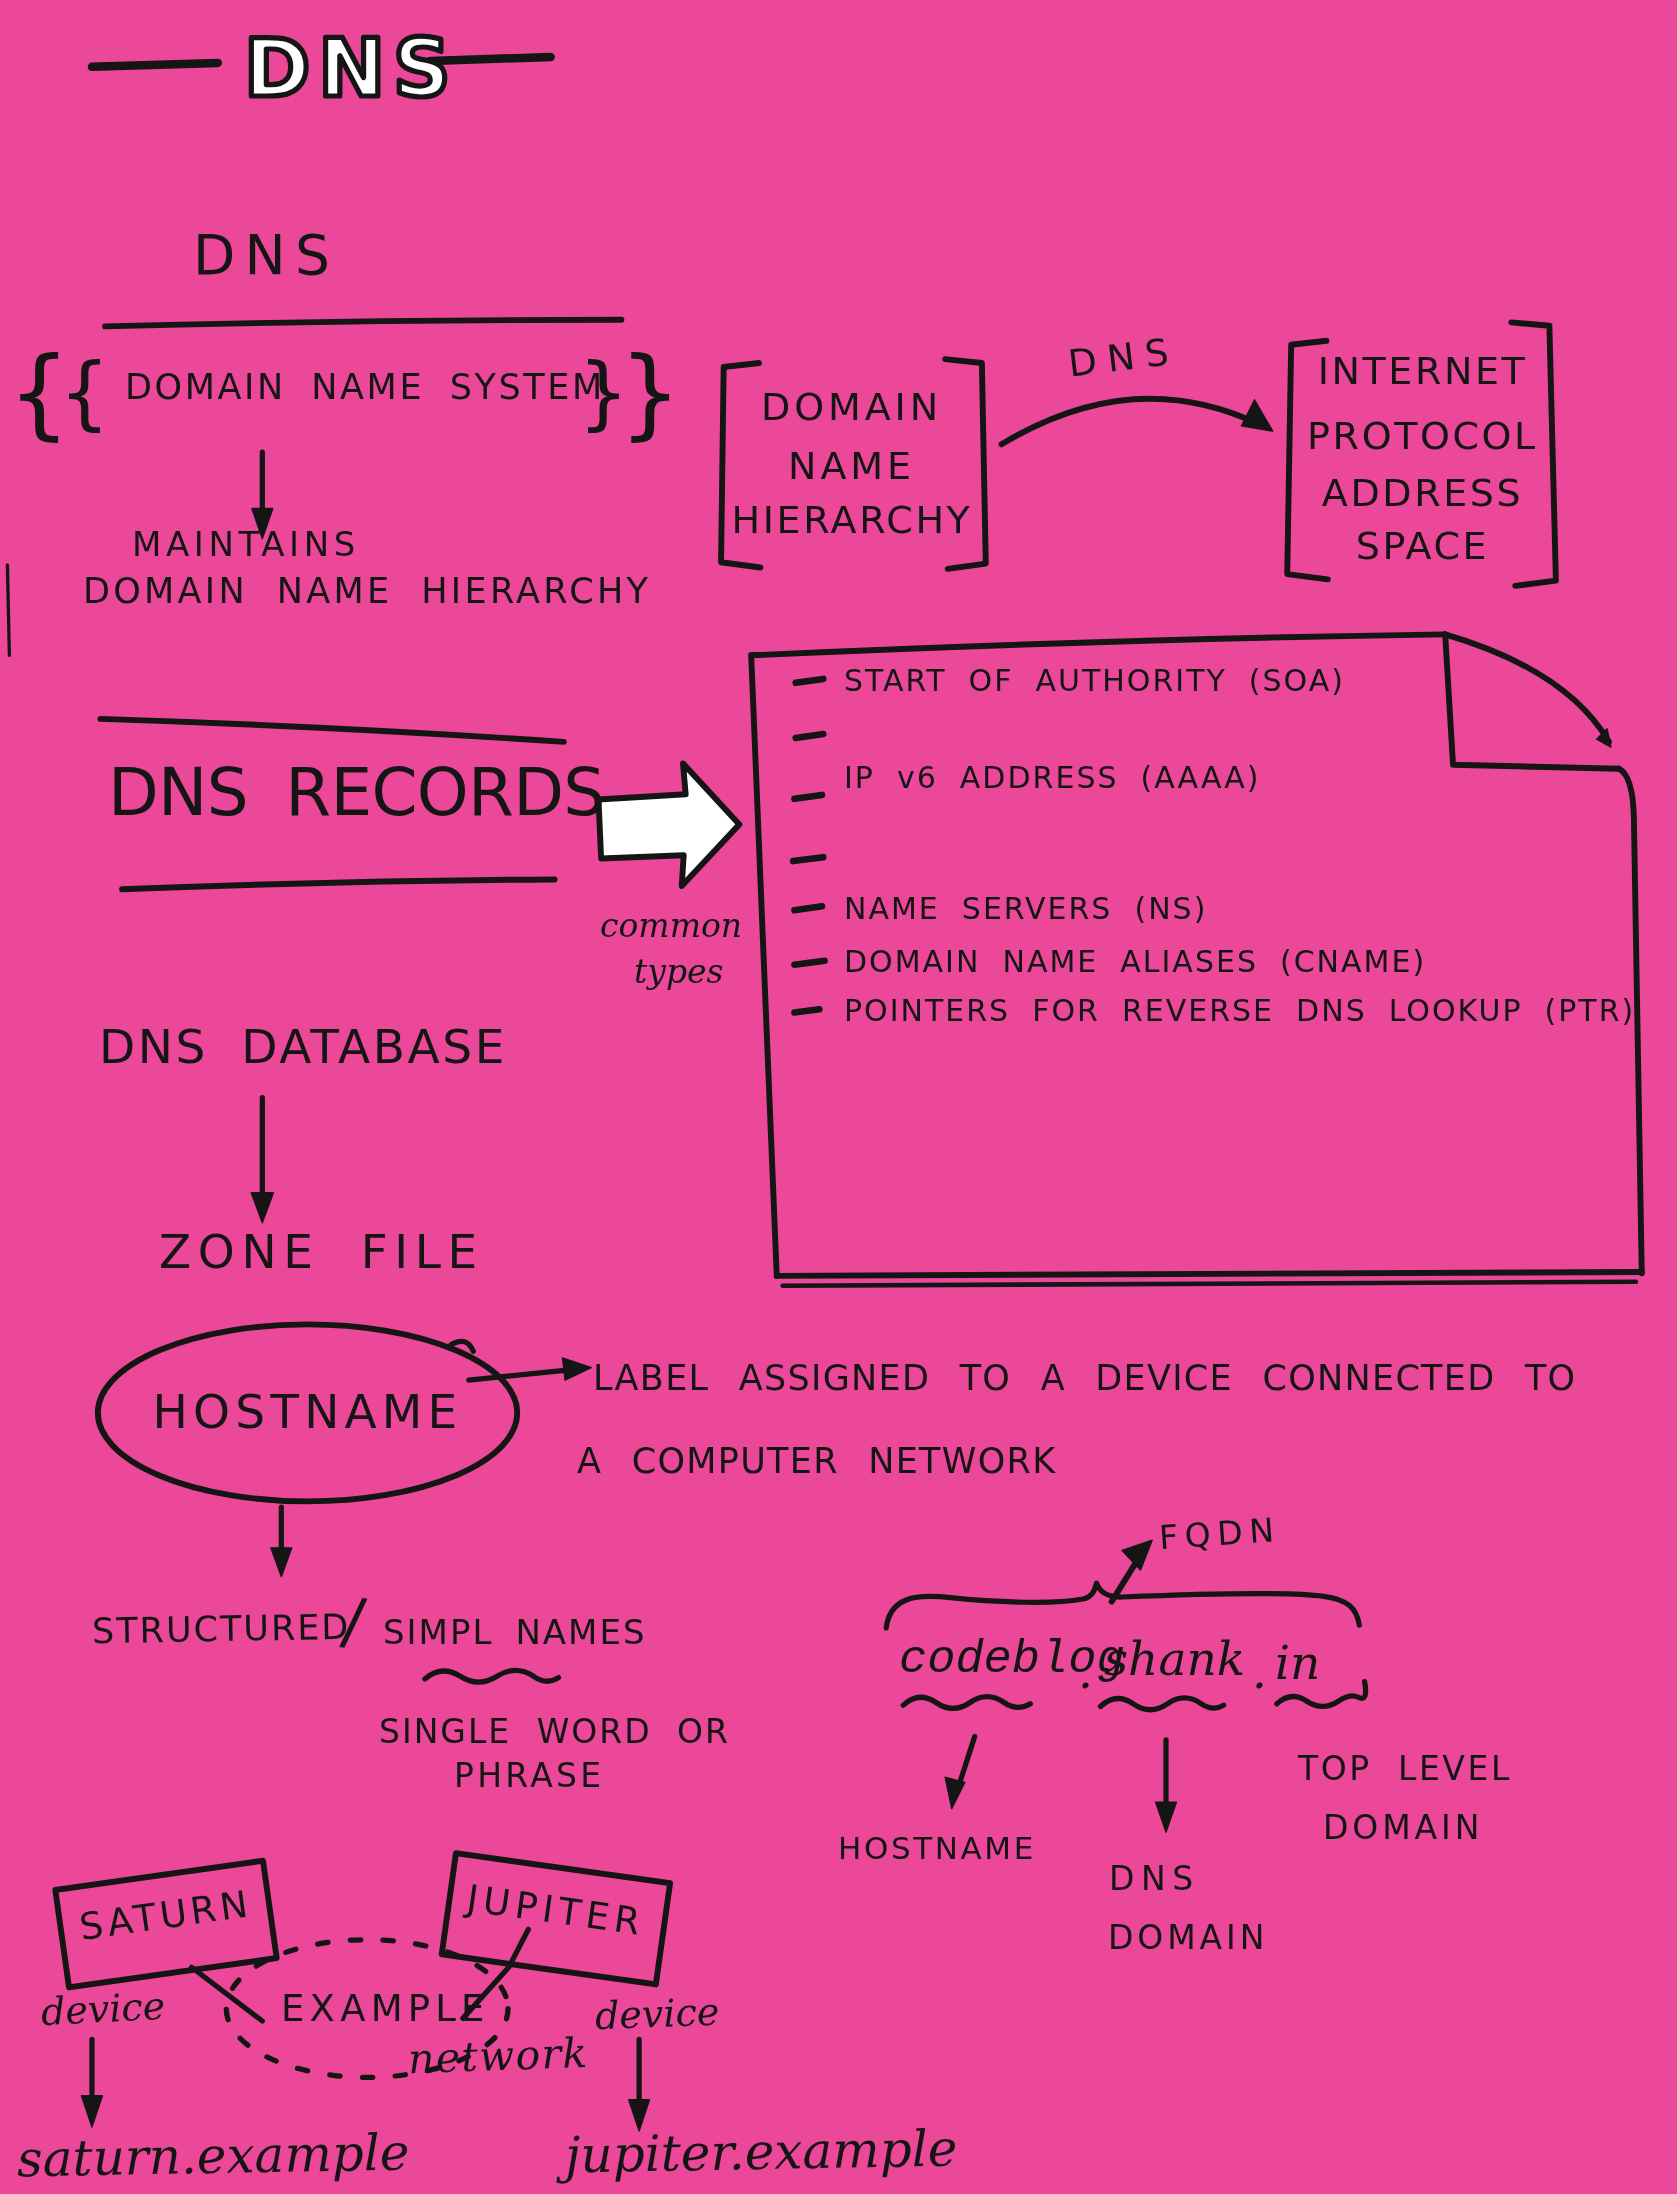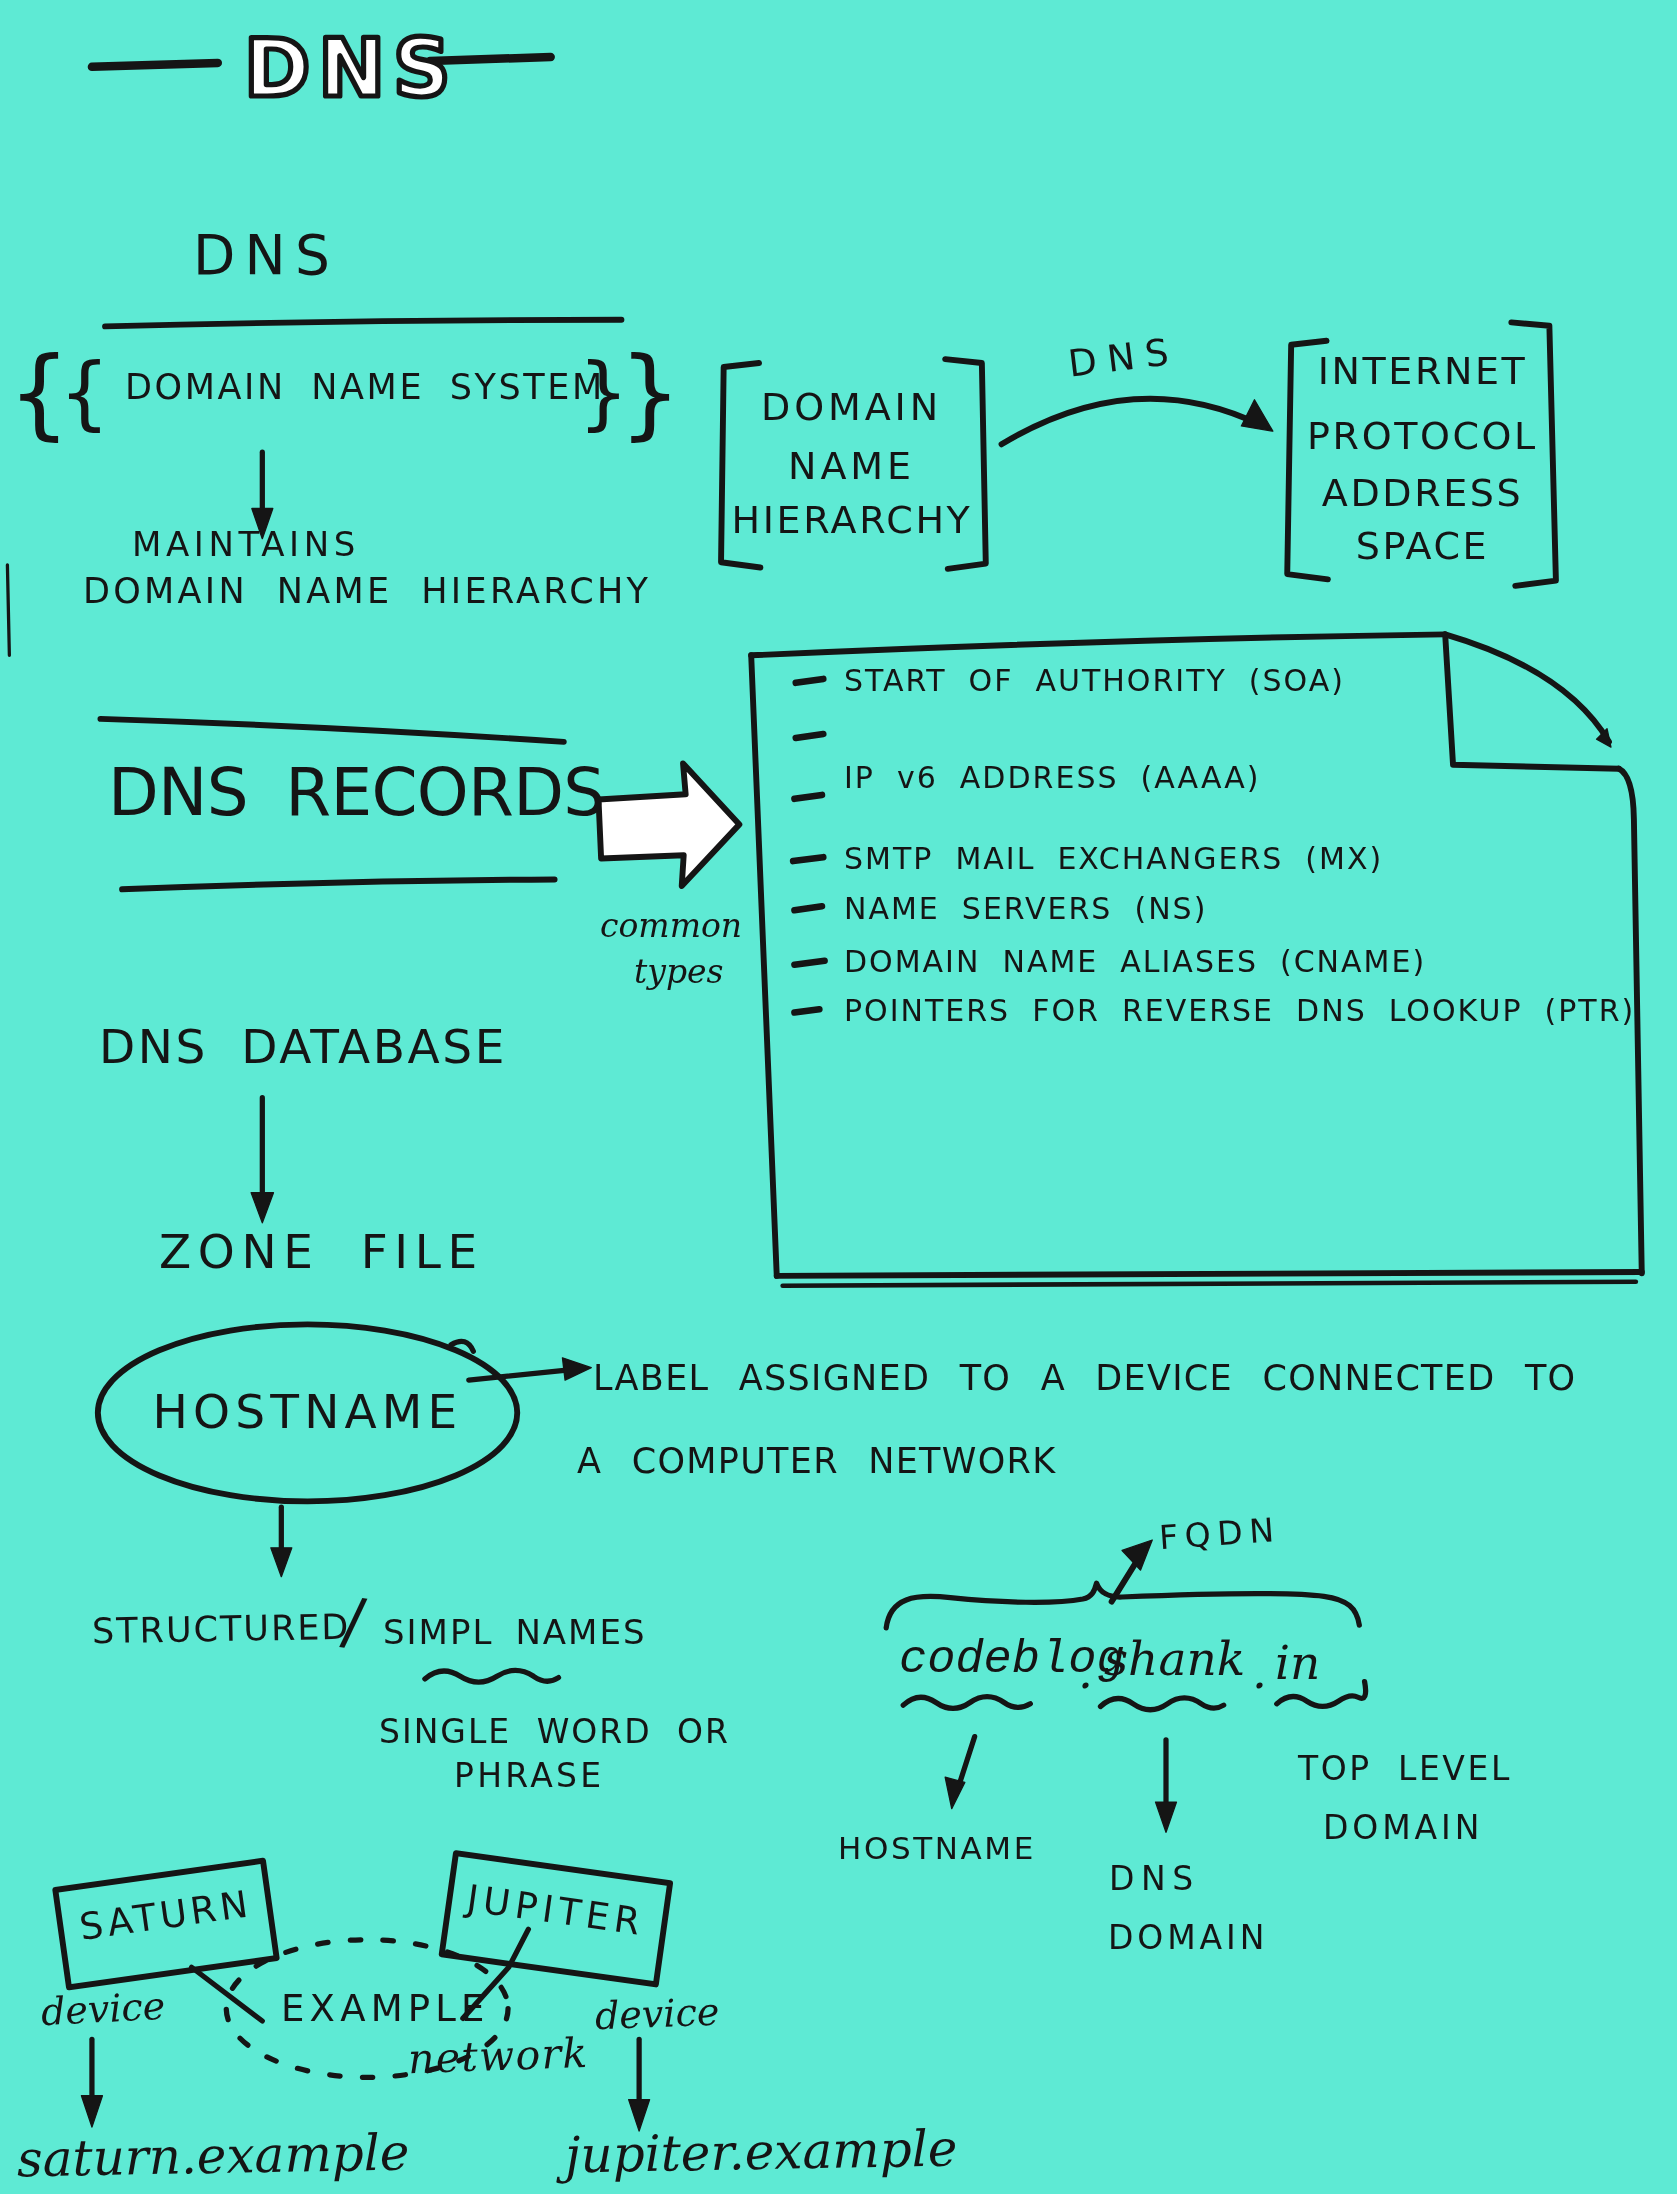--- a/index.html
+++ b/index.html
@@ -1,16 +1,16 @@
 <!DOCTYPE html>
 <html style="font-size:10.5px"><head>
 <meta charset="utf-8">
 <style>
   html,body{margin:0;padding:0;background:#ffffff;}
-  .canvas{position:relative;width:1678px;height:2194px;background:#5eead4;overflow:hidden;
+  .canvas{position:relative;width:1678px;height:2194px;background:#ec4899;overflow:hidden;
           font-family:"DejaVu Sans",sans-serif;color:#151515;}
   .ink{position:absolute;left:0;top:0;width:1678px;height:2194px;}
   .t{position:absolute;white-space:nowrap;color:#151515;}
   .hand{font-family:"DejaVu Sans",sans-serif;font-weight:500;}
   .script{font-family:"DejaVu Serif",serif;font-style:italic;font-weight:500;}
   .sheet-item{position:absolute;left:844px;width:780px;white-space:normal;
               font-size:30px;letter-spacing:2px;word-spacing:10.5px;line-height:39px;
               padding-left:46px;text-indent:-46px;font-weight:500;}
   .ctr{text-align:center;}
 </style>
@@ -124,21 +124,20 @@
   <div class="t hand ctr" style="left:1298px;top:414px;width:249px;font-size:38px;letter-spacing:2.6px;">PROTOCOL</div>
   <div class="t hand ctr" style="left:1298px;top:471px;width:249px;font-size:38px;letter-spacing:2.6px;">ADDRESS</div>
   <div class="t hand ctr" style="left:1298px;top:524px;width:249px;font-size:38px;letter-spacing:2.6px;">SPACE</div>
 
   <div class="t hand" style="left:108px;top:754px;font-size:66px;letter-spacing:-0.7px;word-spacing:17px;">DNS RECORDS</div>
   <div class="t script" style="left:600px;top:906px;font-size:33px;">common</div>
   <div class="t script" style="left:634px;top:952px;font-size:33px;">types</div>
 
   <div class="sheet-item hand" style="top:661px;">START OF AUTHORITY (SOA)</div>
   <div class="sheet-item hand" style="top:758px;">IP v6 ADDRESS (AAAA)</div>
-  <div class="sheet-item hand" style="top:839px;">SMTP MAIL EXCHANGERS (MX)</div>
   <div class="sheet-item hand" style="top:889px;">NAME SERVERS (NS)</div>
   <div class="sheet-item hand" style="top:942px;">DOMAIN NAME ALIASES (CNAME)</div>
   <div class="sheet-item hand" style="top:991px;">POINTERS FOR REVERSE DNS LOOKUP (PTR)</div>
 
   <div class="t hand" style="left:87px;top:1019px;font-size:47px;letter-spacing:2.6px;word-spacing:15.7px;margin-left:12px;">DNS DATABASE</div>
   <div class="t hand" style="left:159px;top:1224px;font-size:47px;letter-spacing:6.6px;word-spacing:19.7px;">ZONE FILE</div>
 
   <div class="t hand ctr" style="left:98px;top:1384px;width:419px;font-size:47px;letter-spacing:5.2px;">HOSTNAME</div>
   <div class="t hand" style="left:593px;top:1358px;font-size:35px;letter-spacing:1.3px;word-spacing:17px;">LABEL ASSIGNED TO A DEVICE CONNECTED TO</div>
   <div class="t hand" style="left:577px;top:1441px;font-size:35px;letter-spacing:1.3px;word-spacing:17px;">A COMPUTER NETWORK</div>

